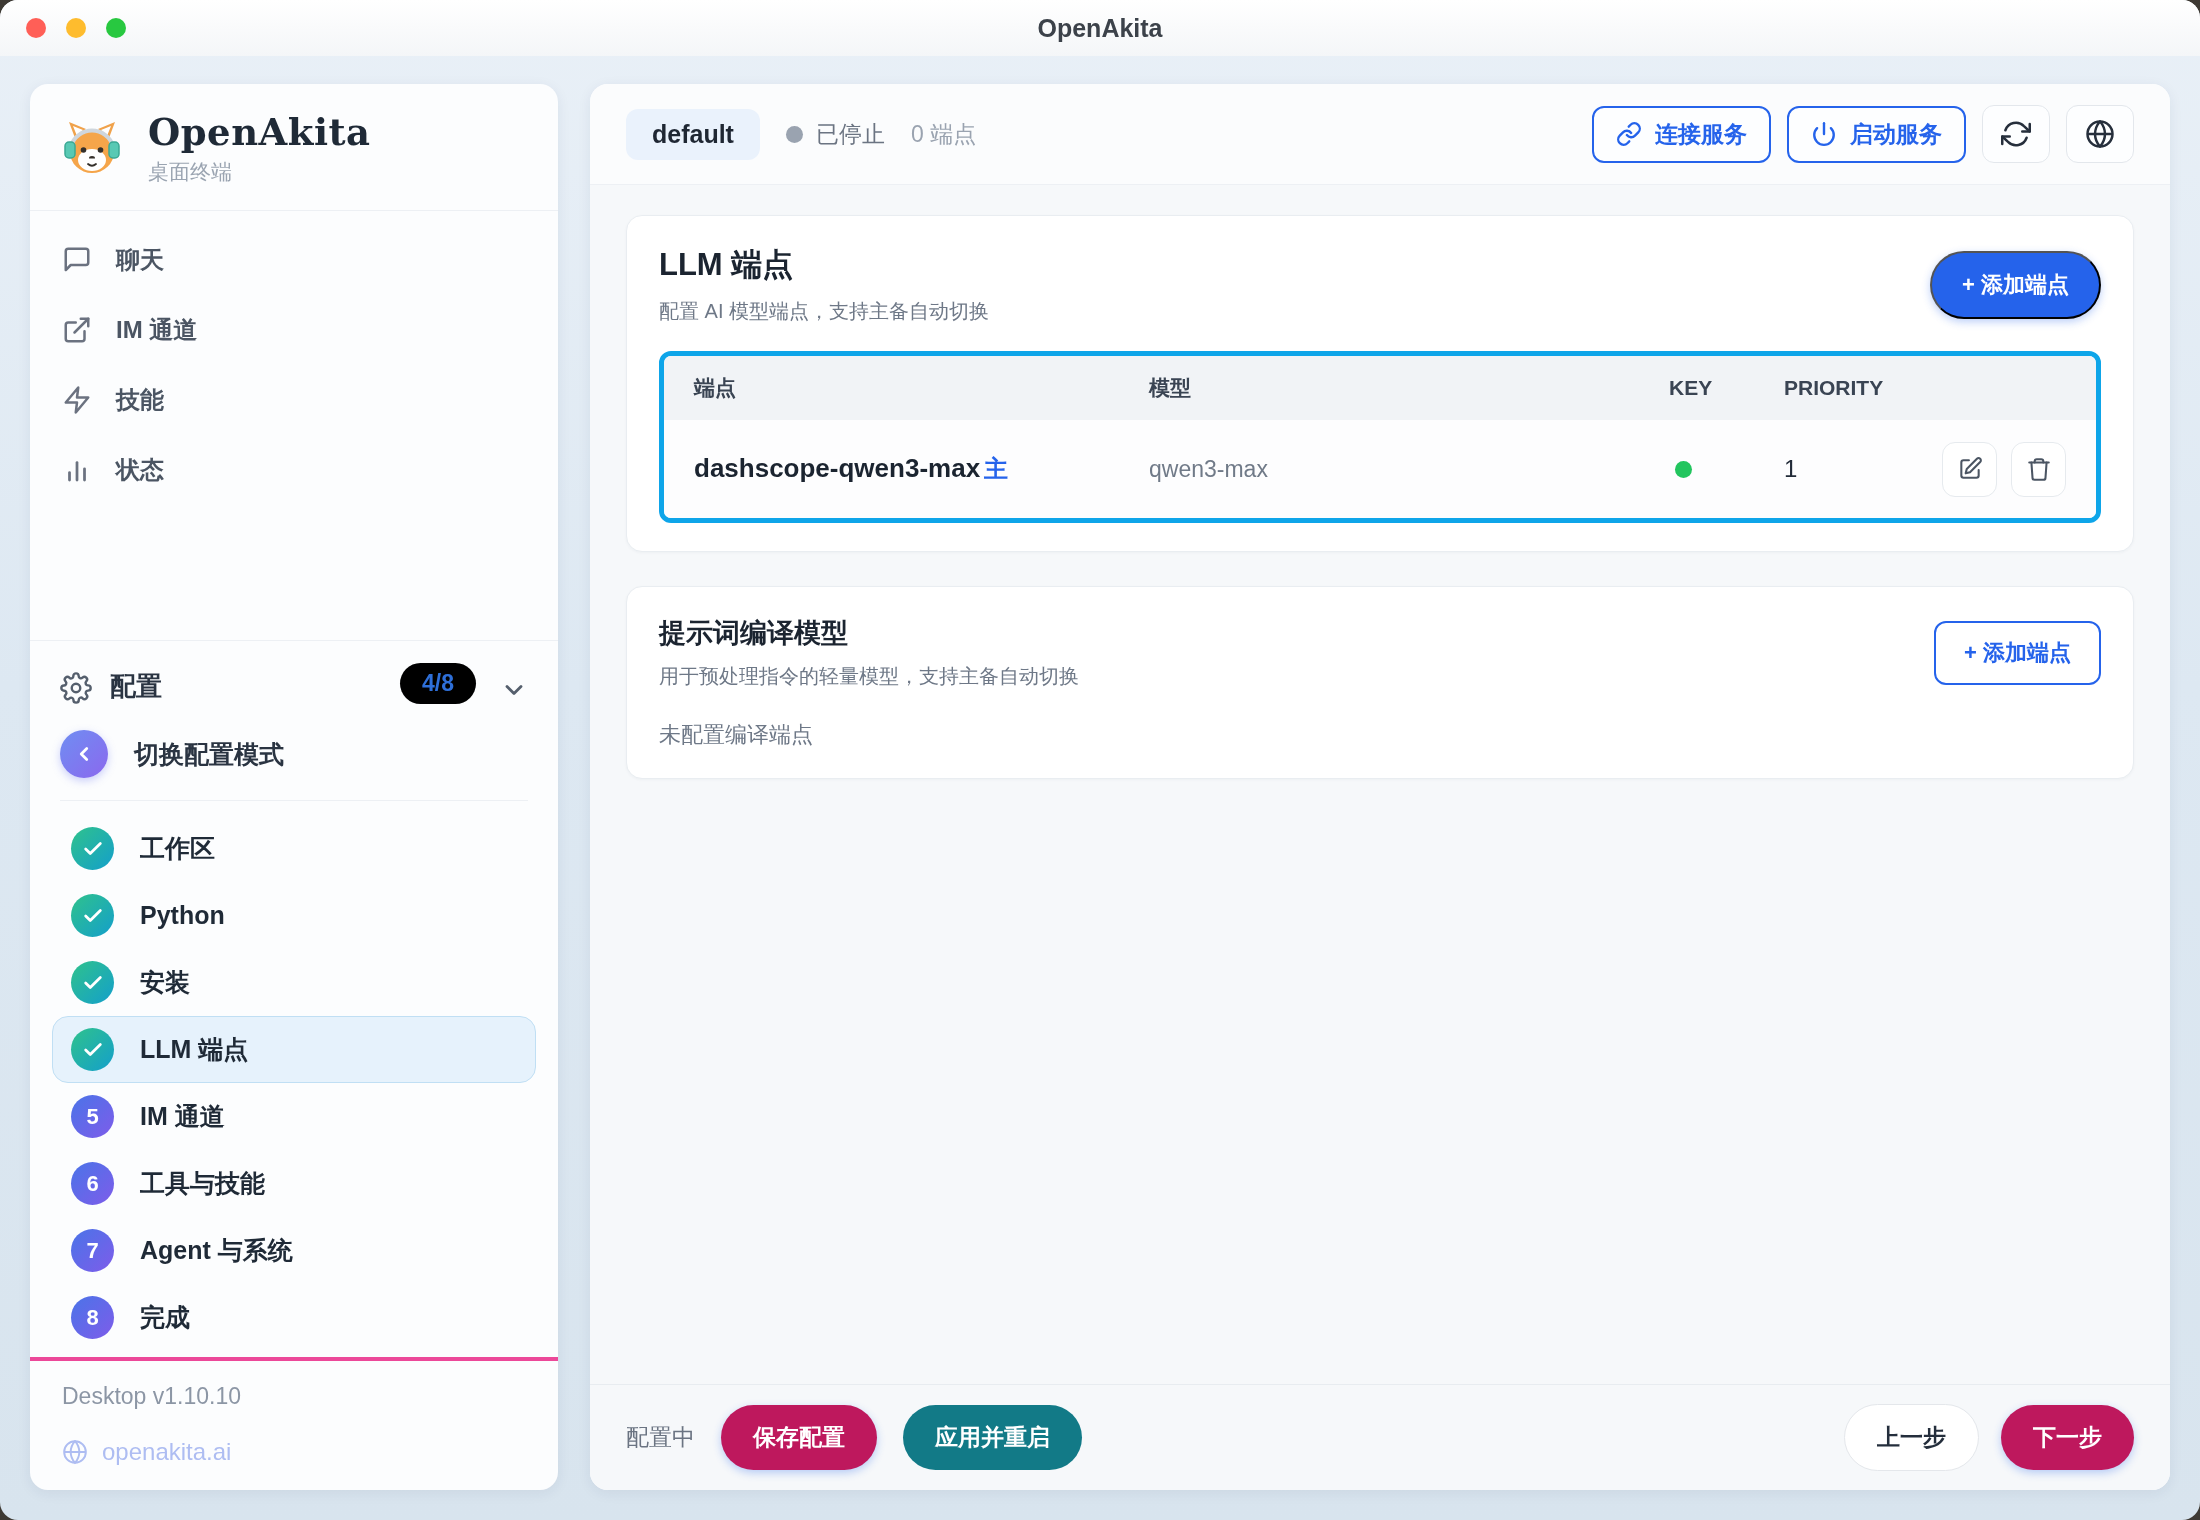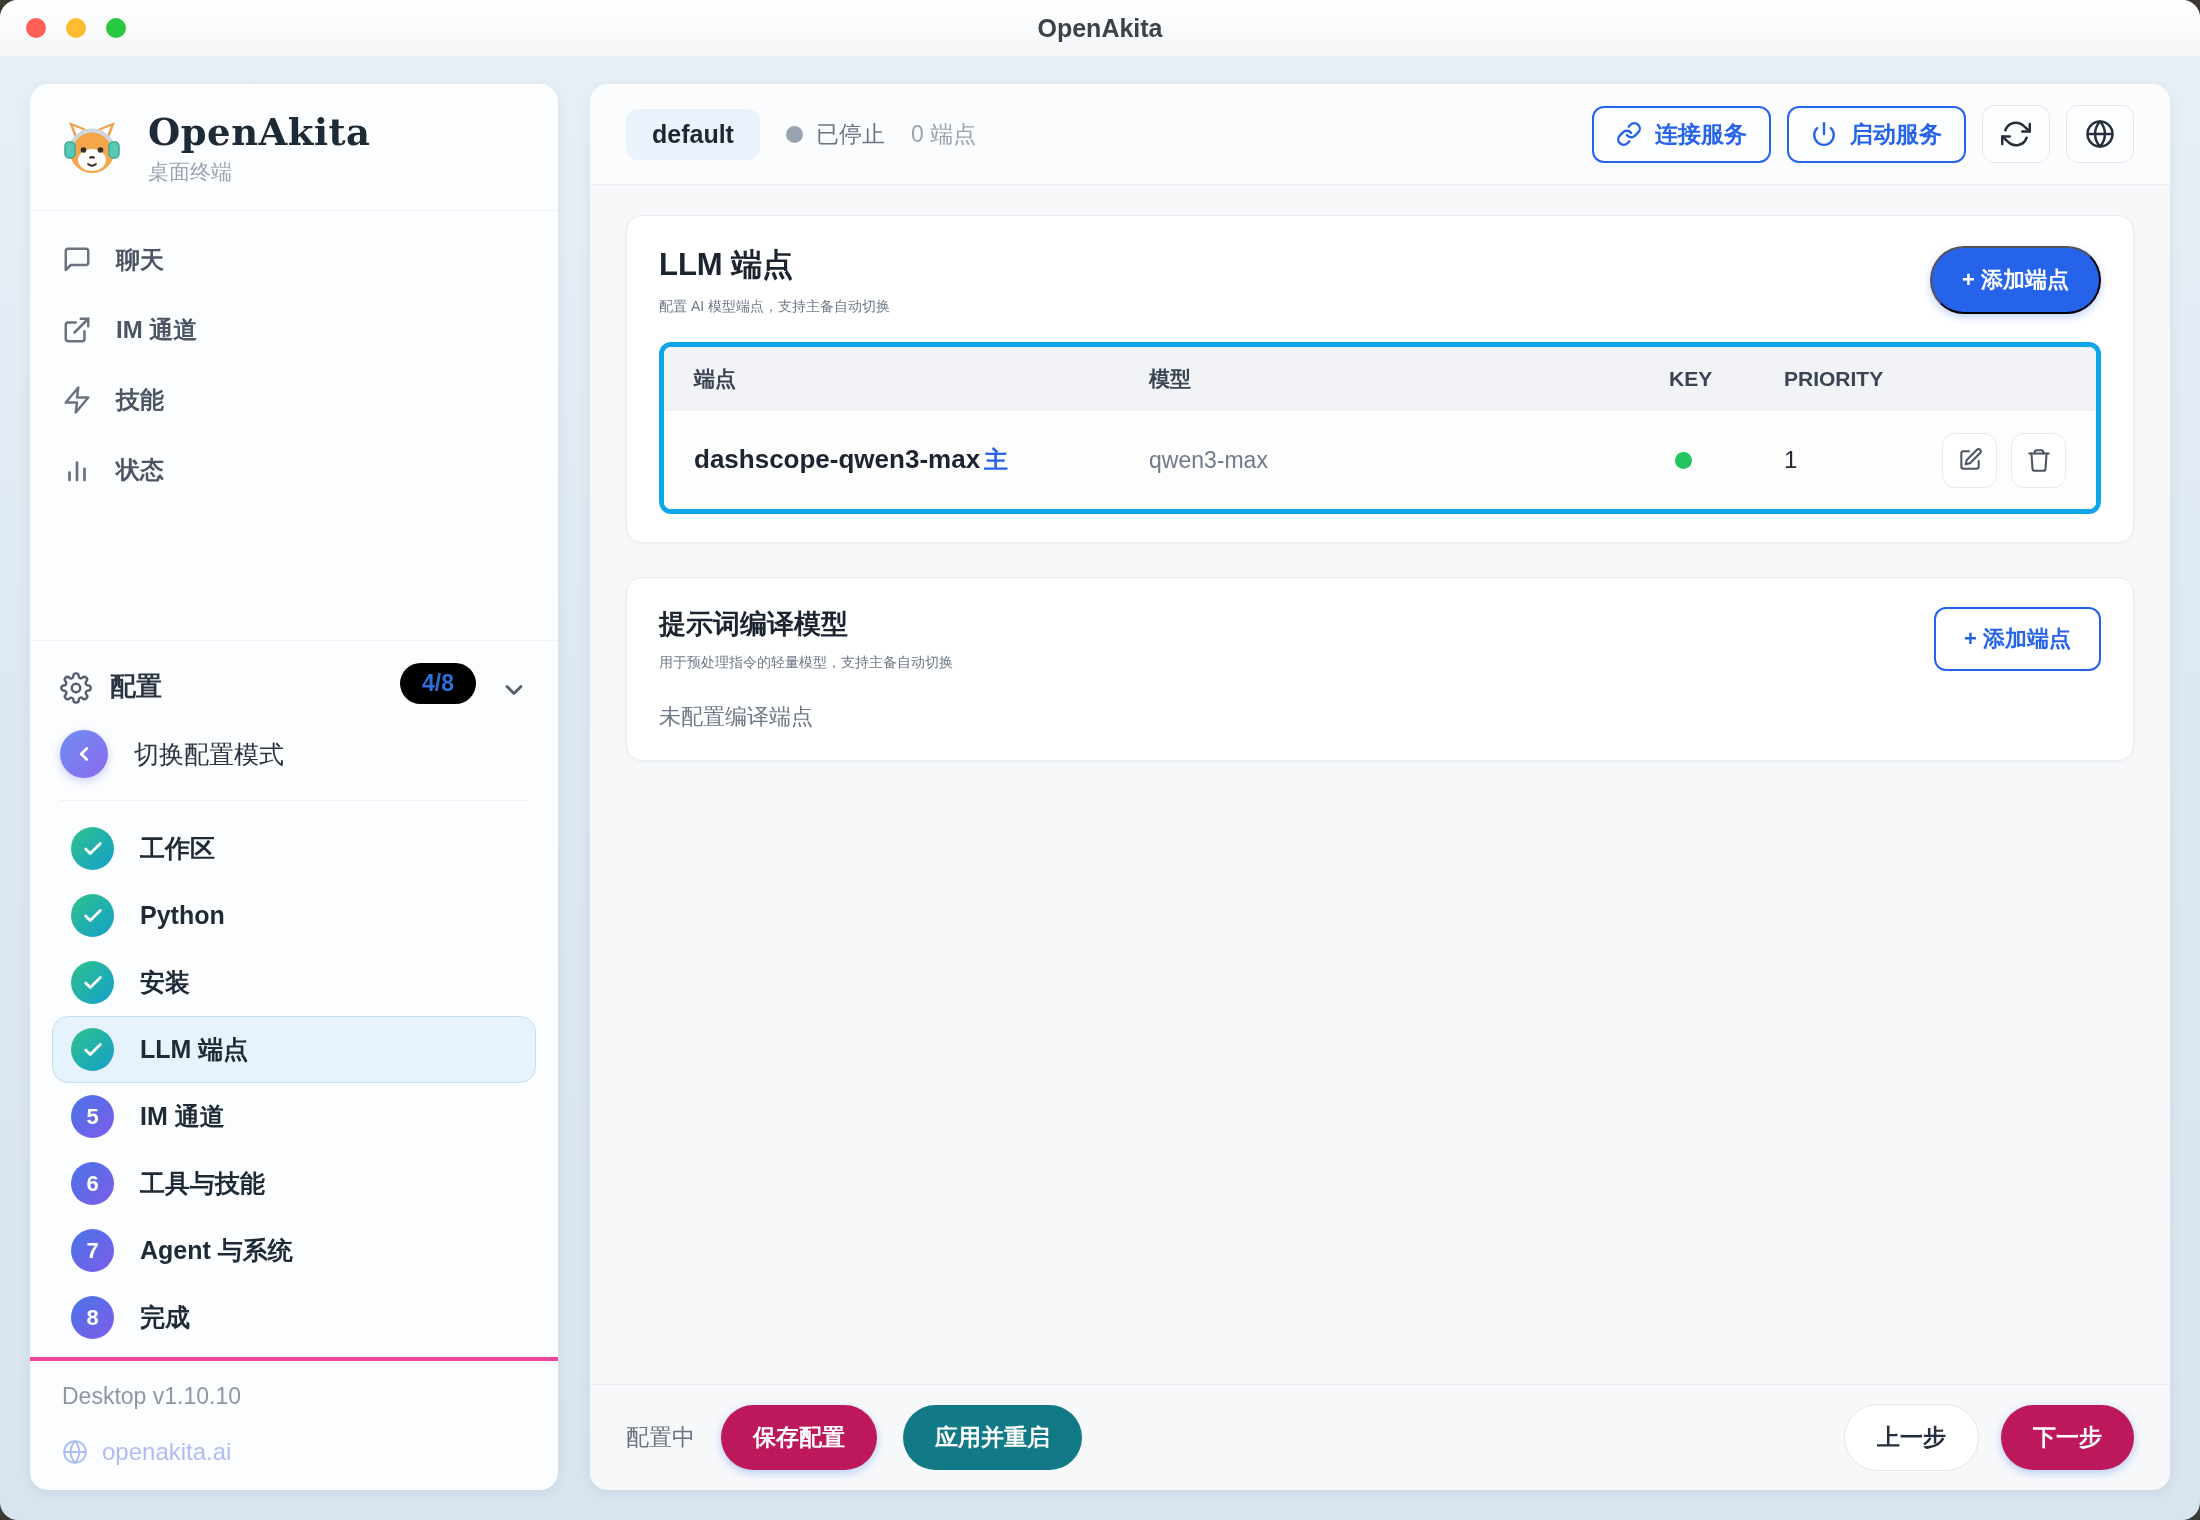--- a/index.html
+++ b/index.html
@@ -55,21 +55,21 @@
   .config-label{ font-size:26px; font-weight:700; color:#2a3442; }
   .progress-pill{ margin-left:auto; background:#000000; color:#2e6fd8; font-weight:700; font-size:23px; padding:7px 22px; border-radius:999px; }
   .cfg-chevron{ color:#55606e; margin-left:6px; }
   .mode-switch{ display:flex; align-items:center; gap:26px; padding:12px 30px 22px; }
   .mode-circle{
     width:48px; height:48px; border-radius:50%; flex:none;
     background:linear-gradient(135deg,#6f8ef2,#8b68ee);
     display:flex; align-items:center; justify-content:center; color:#fff;
     box-shadow:0 3px 8px rgba(110,120,240,.35);
   }
-  .mode-label{ font-size:25px; font-weight:400; color:#2a3442; }
+  .mode-label{ font-size:25px; font-weight:700; color:#2a3442; }
   .steps{ padding:14px 22px 6px; display:flex; flex-direction:column; }
   .step{ display:flex; align-items:center; gap:26px; padding:11px 18px; border-radius:16px; border:1px solid transparent; }
   .step-circle{
     width:43px; height:43px; border-radius:50%; flex:none;
     display:flex; align-items:center; justify-content:center; color:#fff;
     font-size:22px; font-weight:700;
   }
   .step.done .step-circle{ background:linear-gradient(135deg,#2fc28c,#149fcb); }
   .step.todo .step-circle{ background:linear-gradient(135deg,#4a74e8,#7e5cea); }
   .step.current{ background:#e6f2fc; border-color:#c0dff4; }
@@ -92,21 +92,21 @@
   .icon-btn{
     width:68px; height:58px; border:1px solid #e3e7ec; border-radius:12px; background:#fdfeff;
     display:flex; align-items:center; justify-content:center; color:#262f3c; cursor:pointer;
   }
   
   .content{ flex:1; background:#f6f8fa; padding:30px 36px; display:flex; flex-direction:column; gap:34px; overflow:hidden; }
   .card{ background:#fff; border:1px solid #e9edf1; border-radius:16px; padding:28px 32px; box-shadow:0 1px 3px rgba(30,50,80,.04); }
   .card-head{ display:flex; align-items:flex-start; }
   .card-title{ font-size:31px; font-weight:700; color:#1b2430; }
   .card-title.sm{ font-size:27px; }
-  .card-sub{ font-size:14px; color:#6e7887; margin-top:12px; }
+  .card-sub{ font-size:20px; color:#6e7887; margin-top:12px; }
   .btn-add{
     margin-left:auto; align-self:center; flex:none; background:#2563eb; color:#fff;
     border-radius:999px; padding:17px 30px; font-size:22px; font-weight:700; cursor:pointer;
     box-shadow:0 3px 8px rgba(37,99,235,.3);
   }
   .btn-add-outline{
     margin-left:auto; align-self:center; flex:none; background:#fff; border:2px solid #2563eb; color:#2563eb;
     border-radius:12px; padding:15px 28px; font-size:22px; font-weight:700; cursor:pointer;
   }
   .table{ margin-top:26px; border:5px solid #0ea5e9; border-radius:12px; overflow:hidden; }

